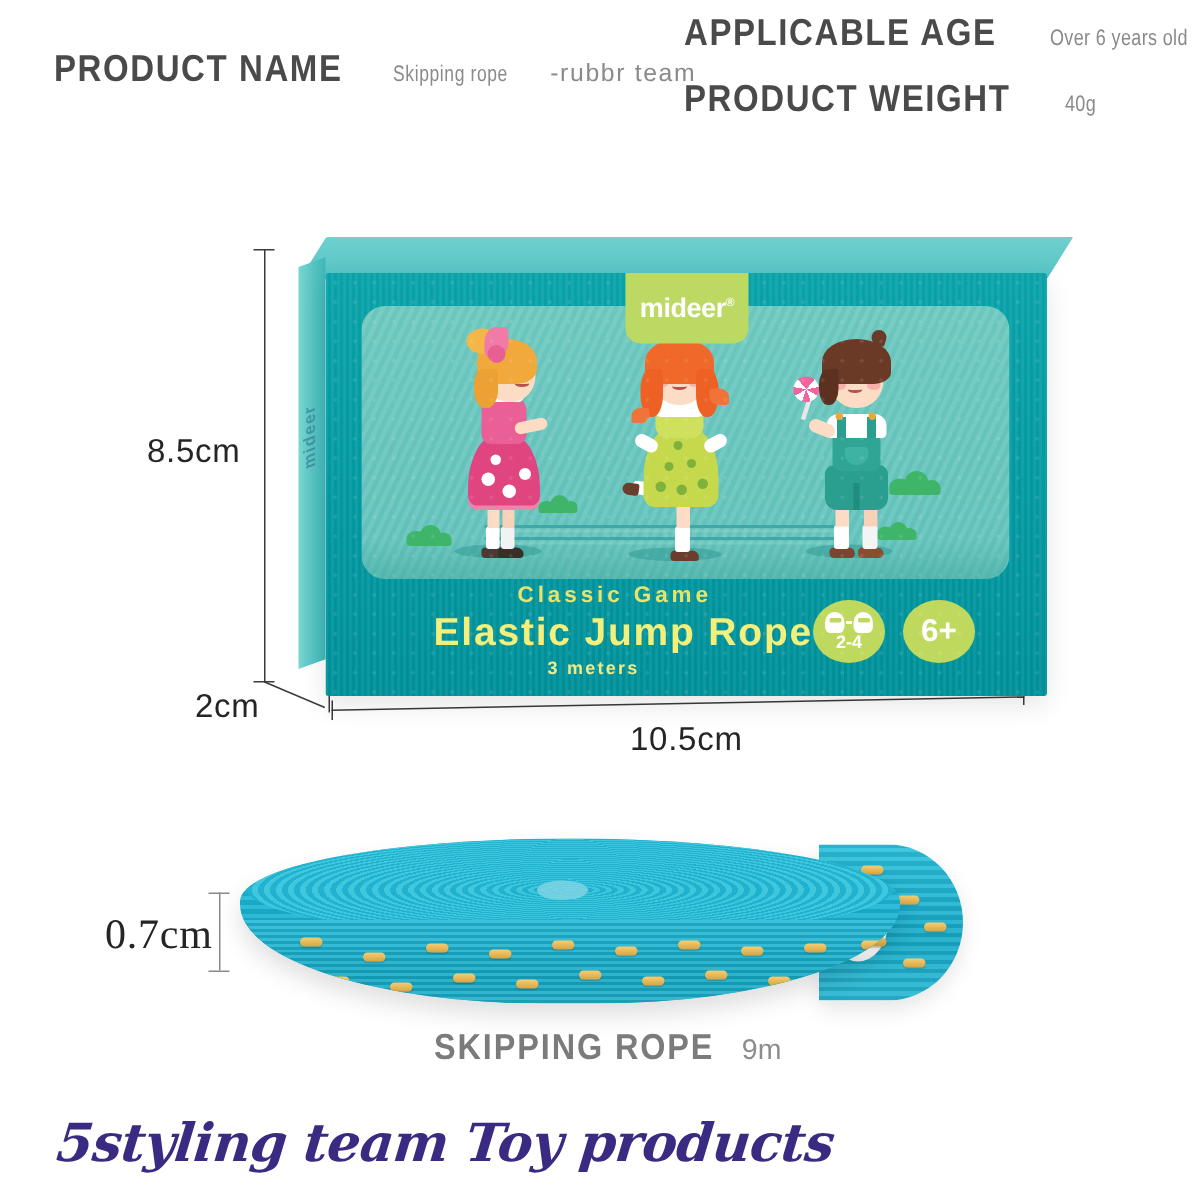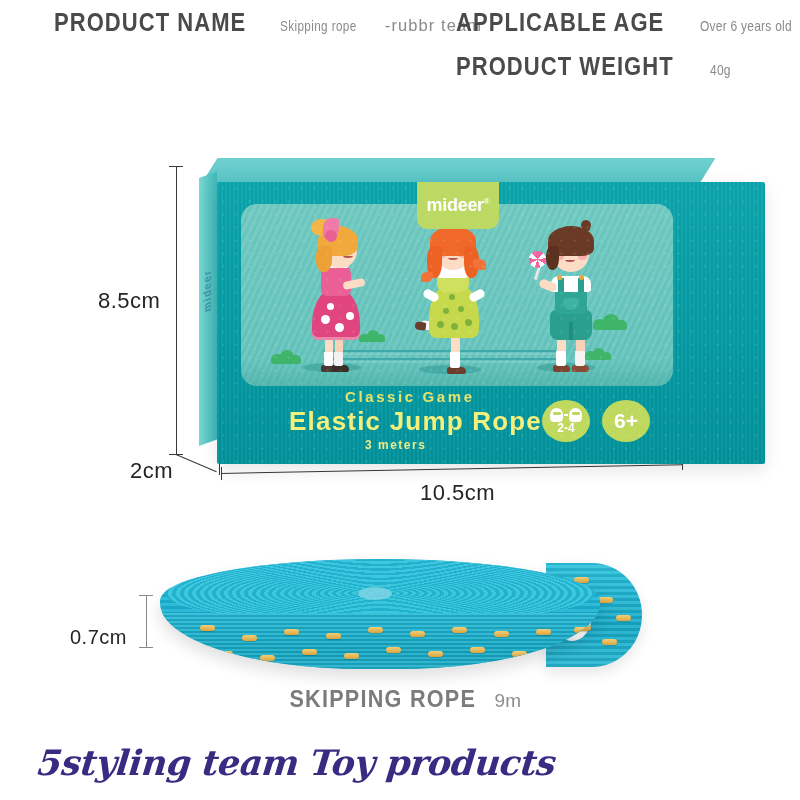--- a/index.html
+++ b/index.html
@@ -13,21 +13,21 @@
   }
 
   
   .spec-header {
     position: absolute;
     left: 0; top: 0; width: 800px; height: 110px;
   }
   .spec-row { position: absolute; display: flex; align-items: baseline; white-space: nowrap; }
   .spec-r1 { top: 8px; }
   .spec-r2 { top: 52px; }
-  .spec-c1 { left: 54px; }
+  .spec-c1 { left: 36px; margin-top: 24px; }
   .spec-c2 { left: 456px; }
 
   .spec-label {
     font-family: "Liberation Sans Narrow", "Liberation Sans", sans-serif;
     font-weight: bold;
     font-size: 25px;
     color: #4a4a4a;
     letter-spacing: 1.2px;
     transform: scaleX(0.88);
     transform-origin: left center;
@@ -88,21 +88,21 @@
     font-size: 11px;
     color: #2a6f86;
     opacity: 0.55;
     font-weight: bold;
     letter-spacing: 1px;
     writing-mode: vertical-rl;
     transform: rotate(180deg);
   }
   .pkg-front {
     position: absolute;
-    left: 17px; top: 24px; width: 548px; height: 282px;
+    left: 17px; top: 24px; width: 481px; height: 282px;
     background:
       repeating-linear-gradient(90deg, rgba(255,255,255,.05) 0 2px, rgba(0,0,0,.02) 2px 4px),
       linear-gradient(180deg, #0aa4ab 0%, #039aa2 55%, #00919a 100%);
     border-radius: 2px;
     overflow: hidden;
     box-shadow: 0 6px 18px rgba(0,0,0,.10);
   }
   .pkg-front::after {
     
     content: "";
@@ -581,21 +581,21 @@
 
     </div>
   </div>
 </div>
 
 <div class="rope-scene">
 
   <div class="dim-line dim-v" style="left:146px; top:50px; height:52px; background:#8a8a8a;"></div>
   <div class="dim-cap-h" style="left:139px; top:50px; background:#8a8a8a;"></div>
   <div class="dim-cap-h" style="left:139px; top:102px; background:#8a8a8a;"></div>
-  <div class="dim-text" style="left:70px; top:81px; font-size:20px;">0.7cm</div>
+  <div class="dim-text" style="left:70px; top:63px; font-size:28px;font-family:Liberation Serif, serif;">0.7cm</div>
 
   <div class="coil-wrap">
 
     <div class="coil-loop">
       <div class="coil-loop-hole"></div>
       <div class="dash" style="left:28px; top:14px;"></div>
       <div class="dash" style="left:52px; top:34px;"></div>
       <div class="dash" style="left:30px; top:62px;"></div>
       <div class="dash" style="left:56px; top:76px;"></div>
       <div class="dash" style="left:70px; top:52px;"></div>

